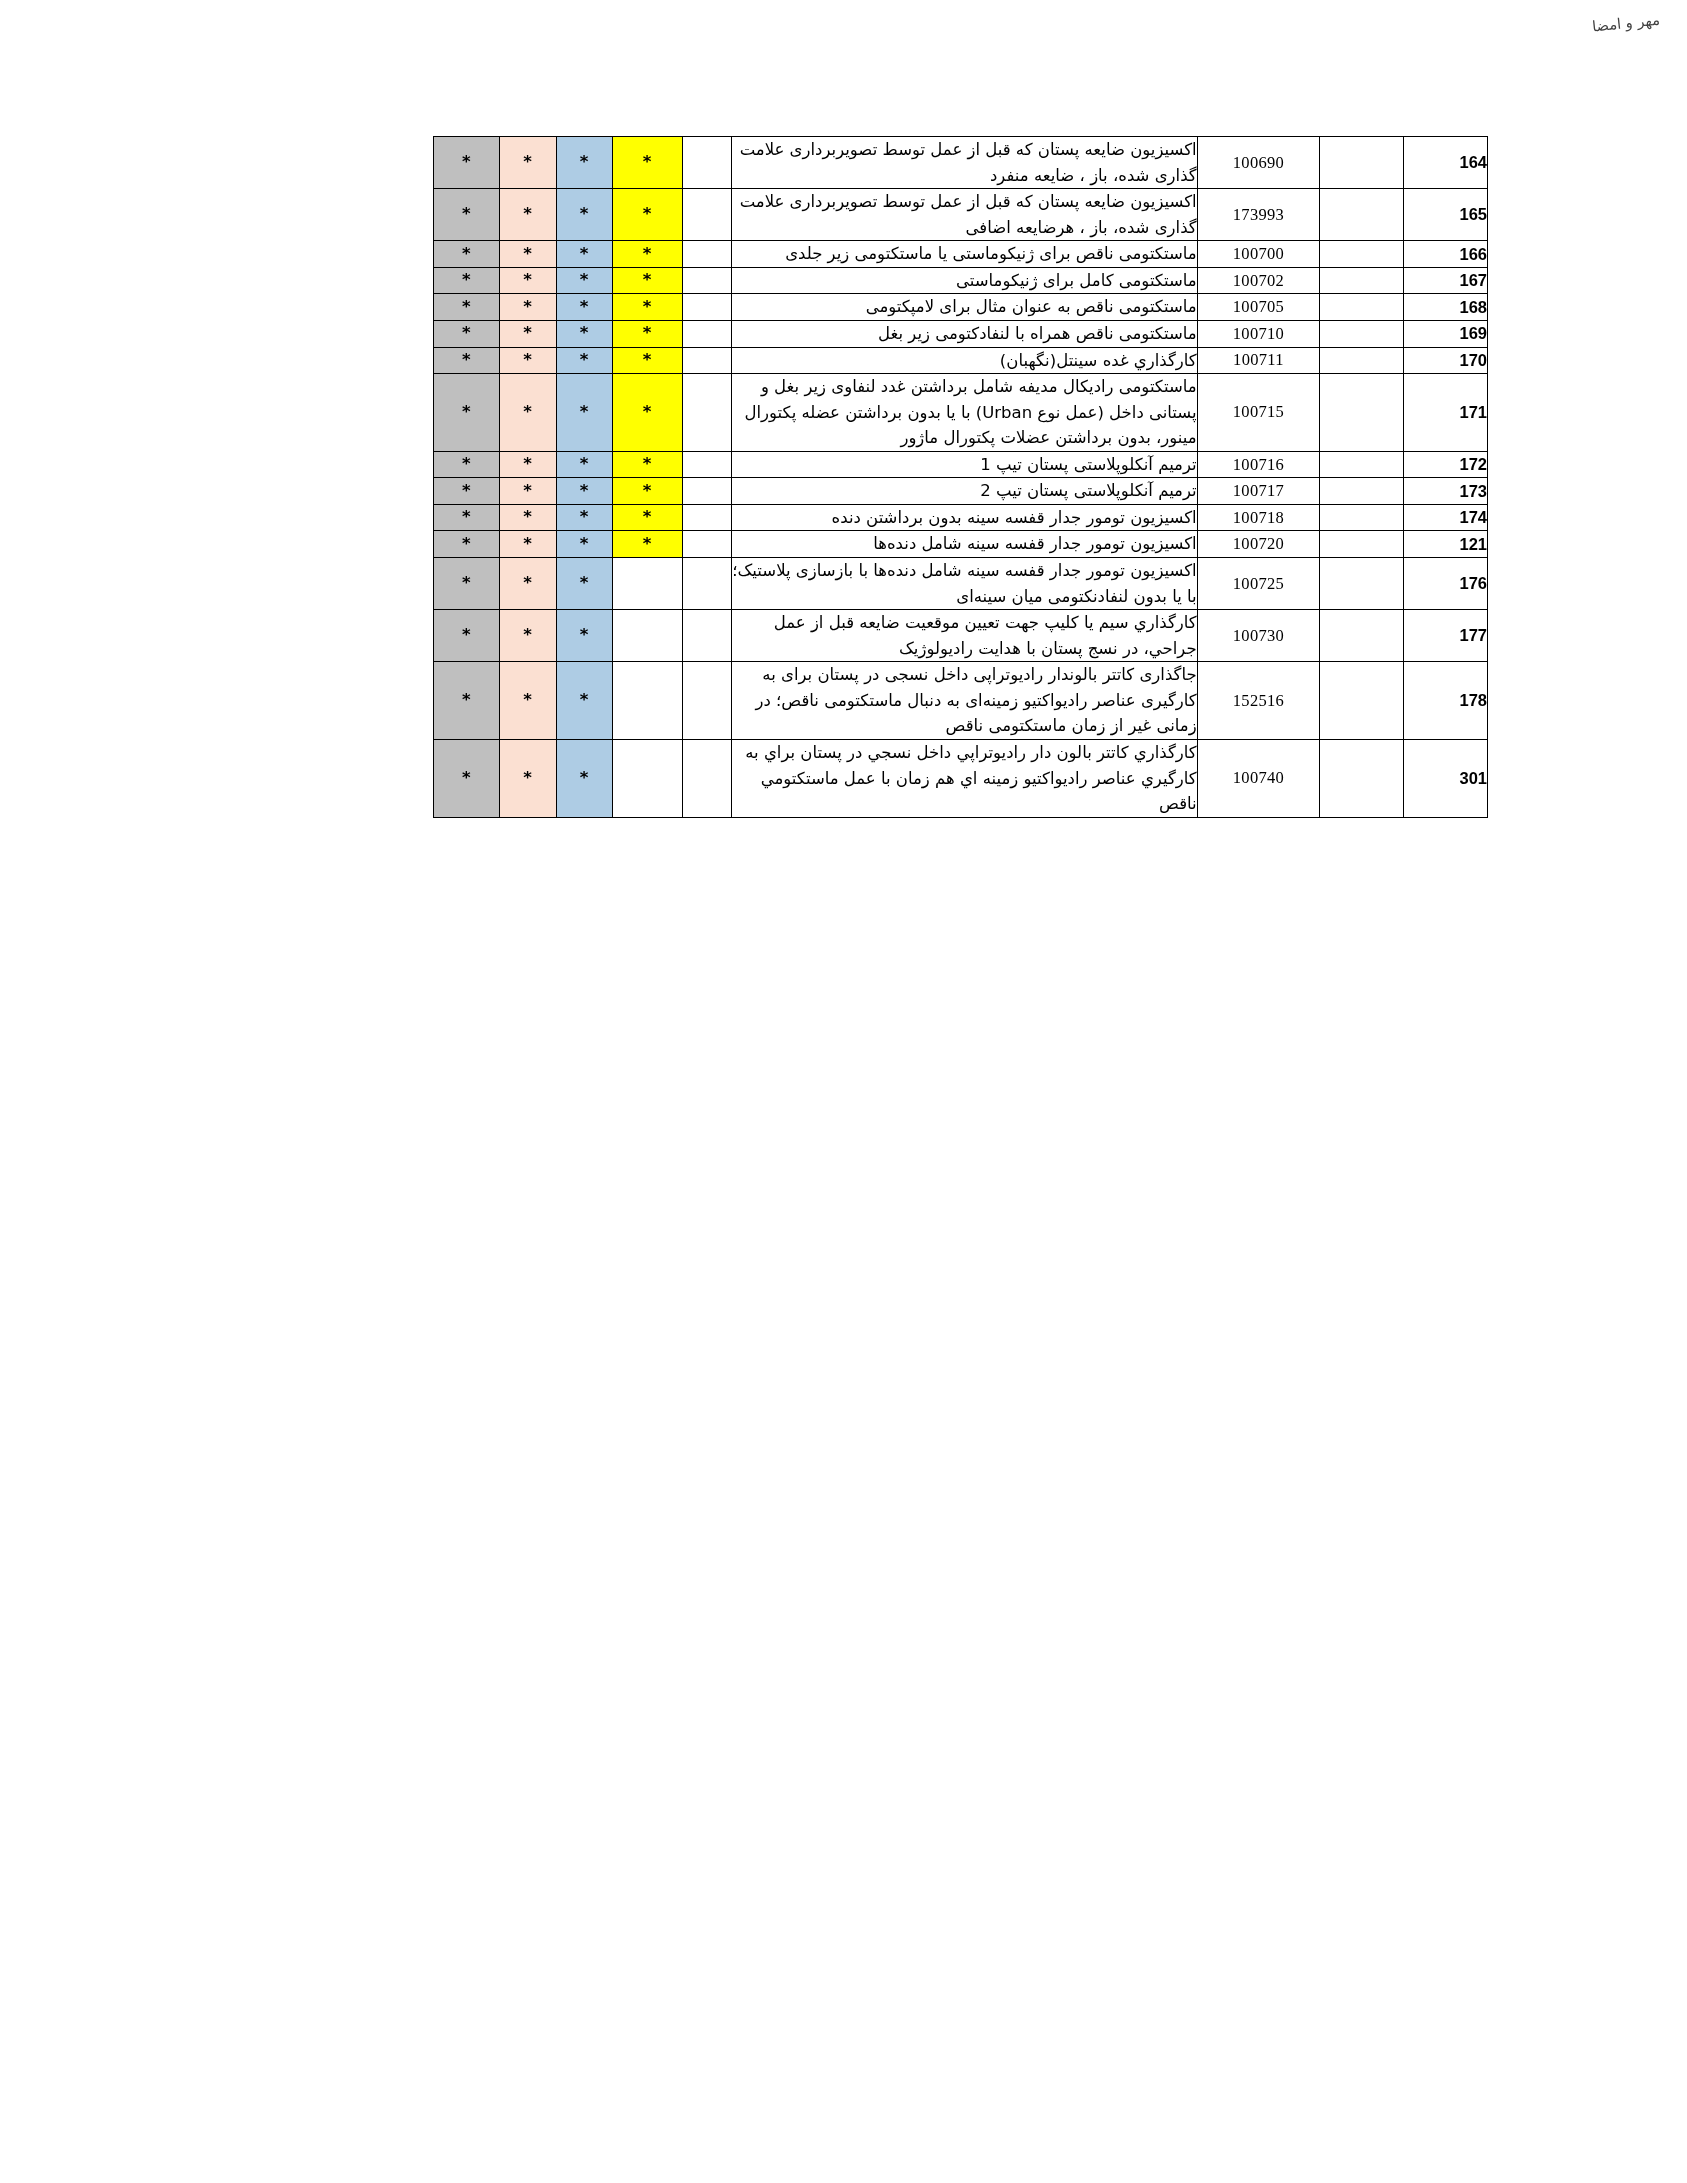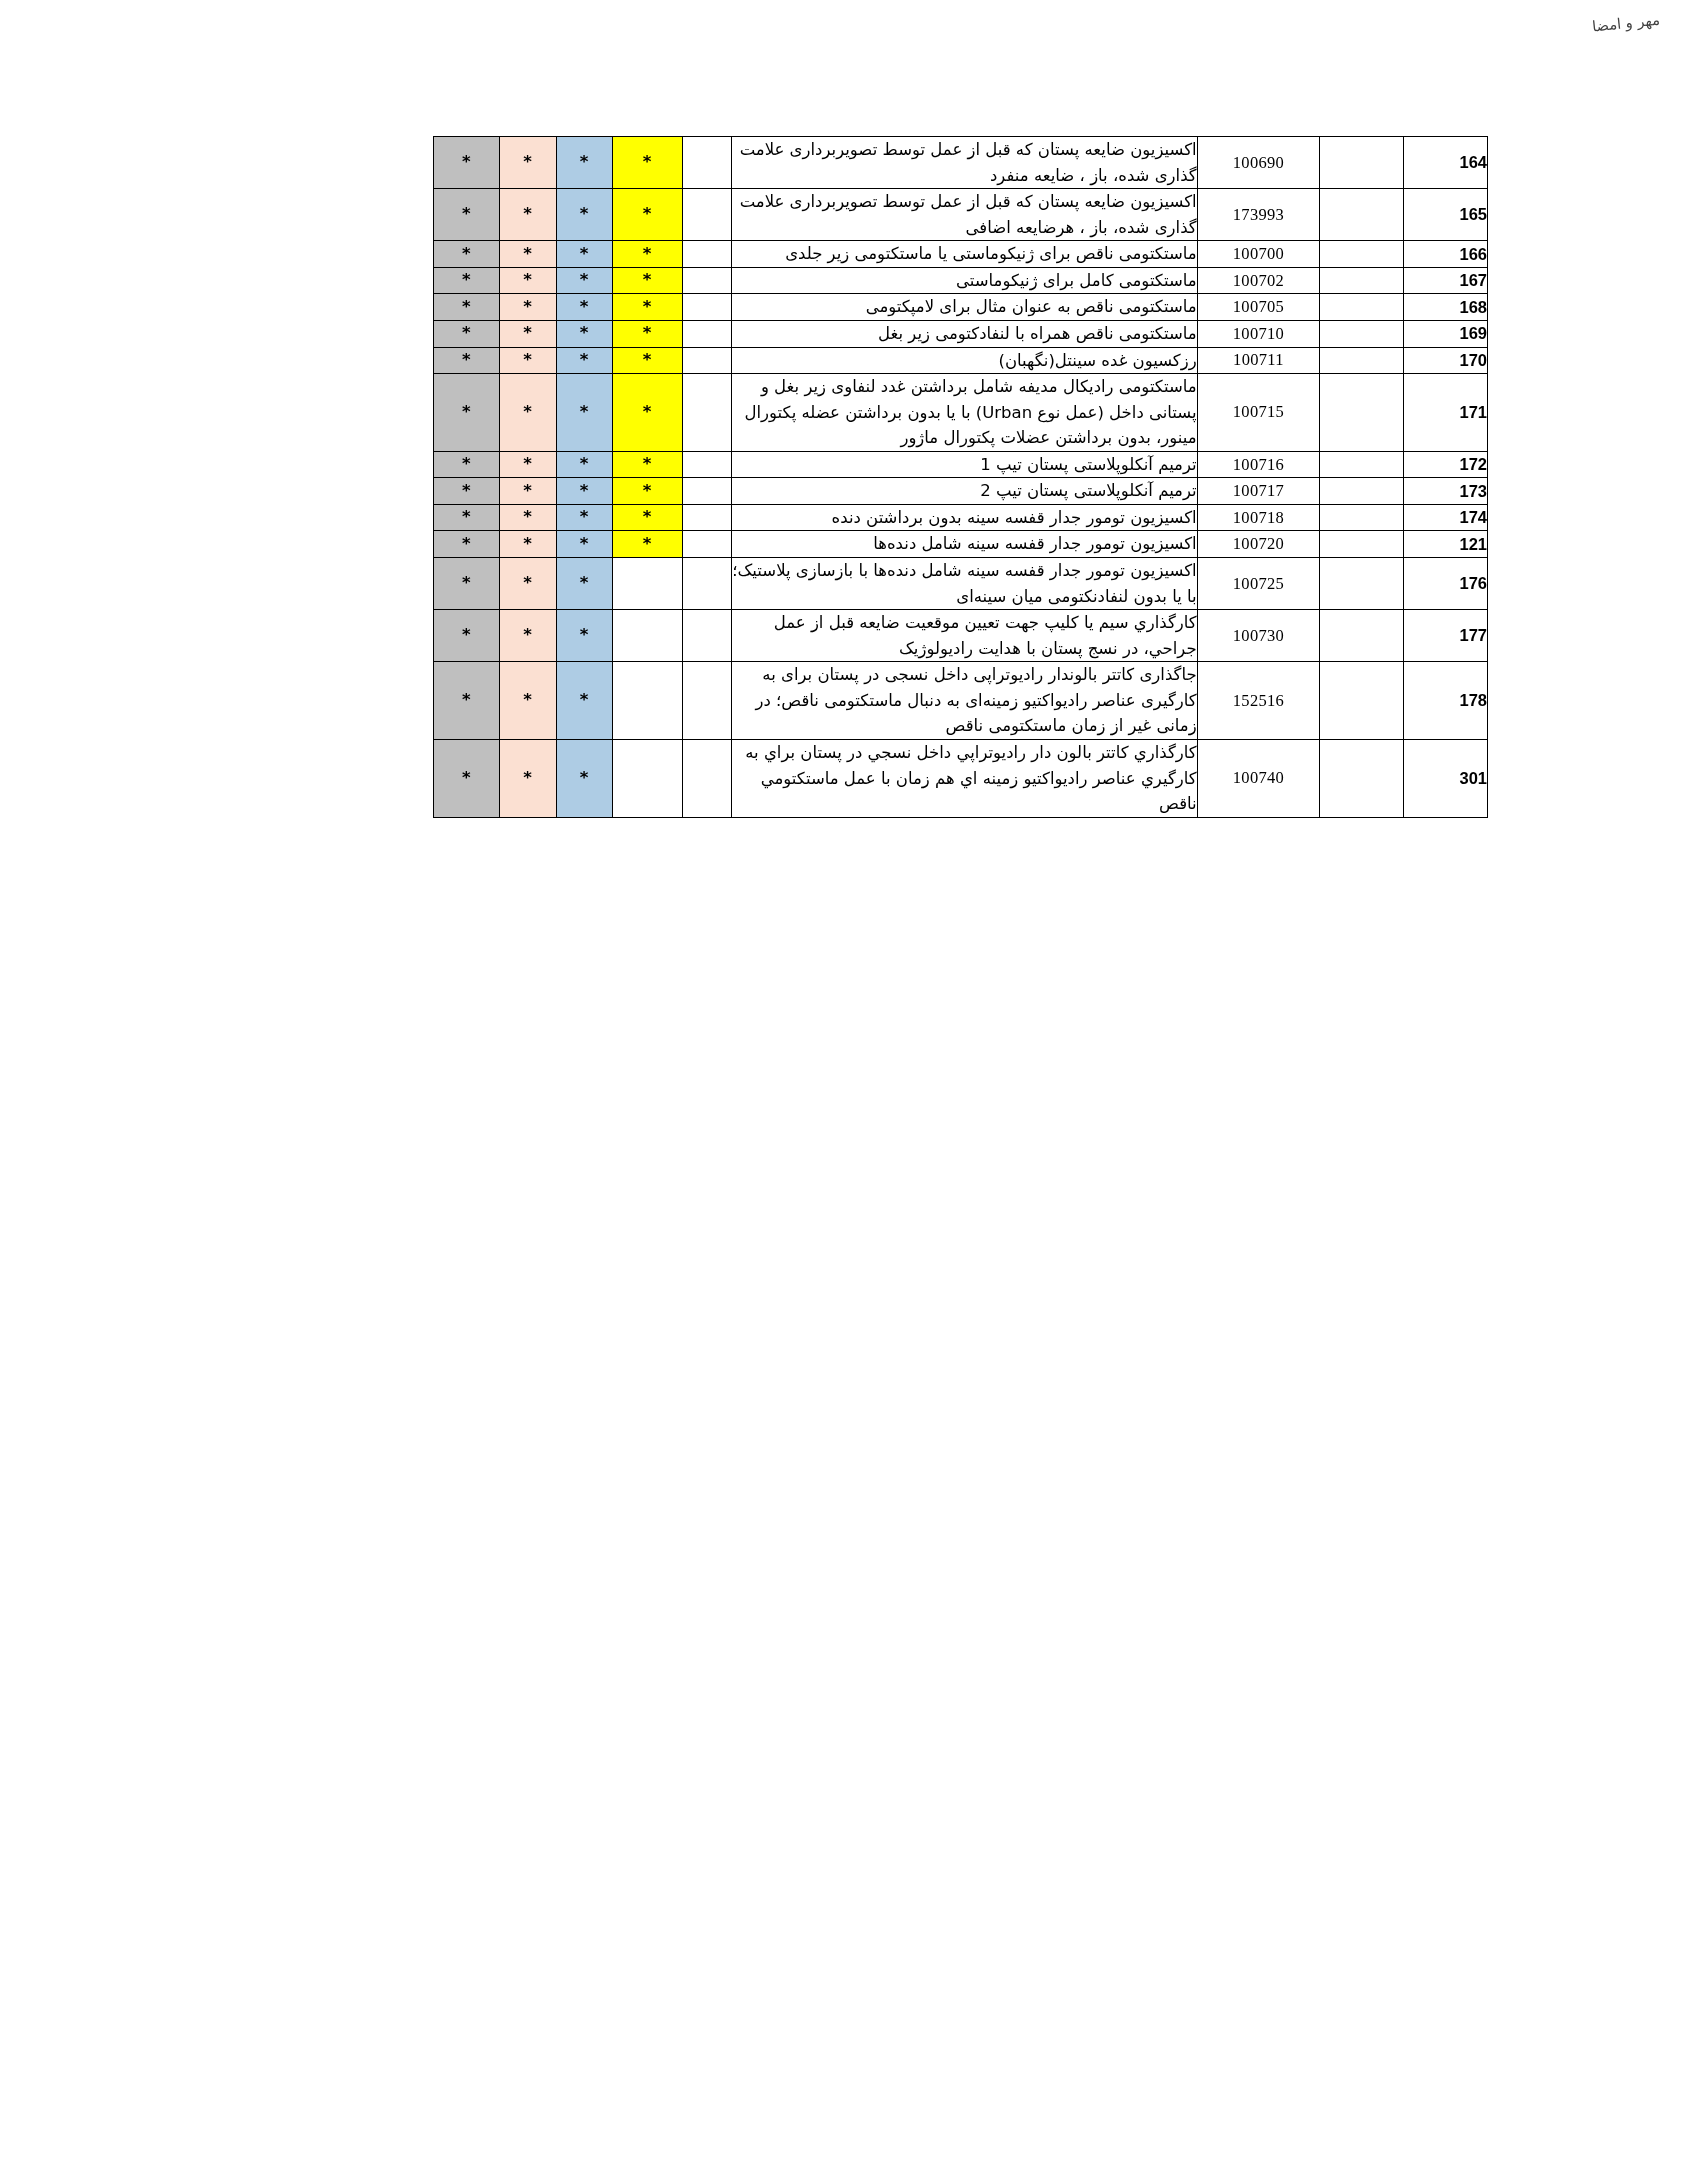--- a/index.html
+++ b/index.html
@@ -185,21 +185,21 @@
             <td class="mark m5"></td>
             <td class="mark m4">*</td>
             <td class="mark m3">*</td>
             <td class="mark m2">*</td>
             <td class="mark m1">*</td>
           </tr>
           <tr>
             <td class="num">170</td>
             <td class="blank"></td>
             <td class="code">100711</td>
-            <td class="desc">رزکسیون غده سینتل(نگهبان)</td>
+            <td class="desc">کارگذاري غده سینتل(نگهبان)</td>
             <td class="mark m5"></td>
             <td class="mark m4">*</td>
             <td class="mark m3">*</td>
             <td class="mark m2">*</td>
             <td class="mark m1">*</td>
           </tr>
           <tr>
             <td class="num">171</td>
             <td class="blank"></td>
             <td class="code">100715</td>

